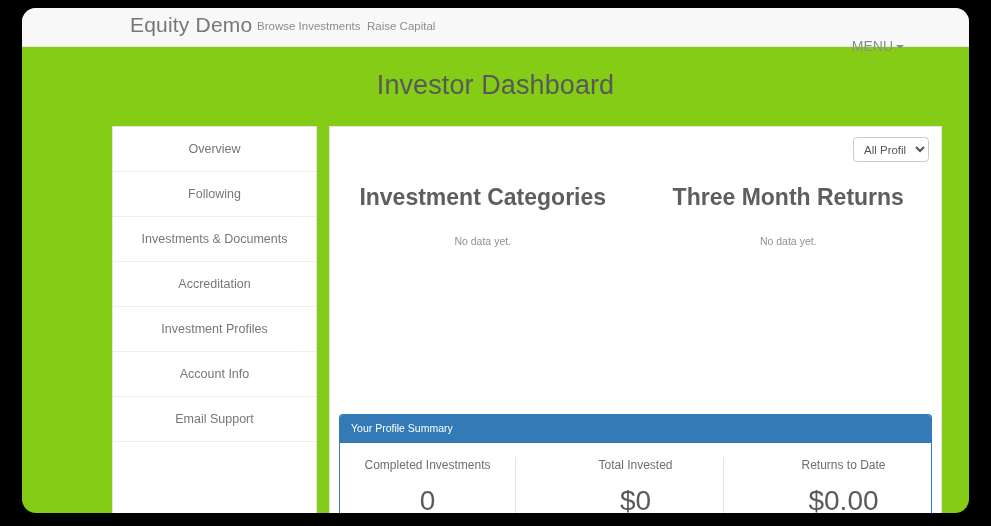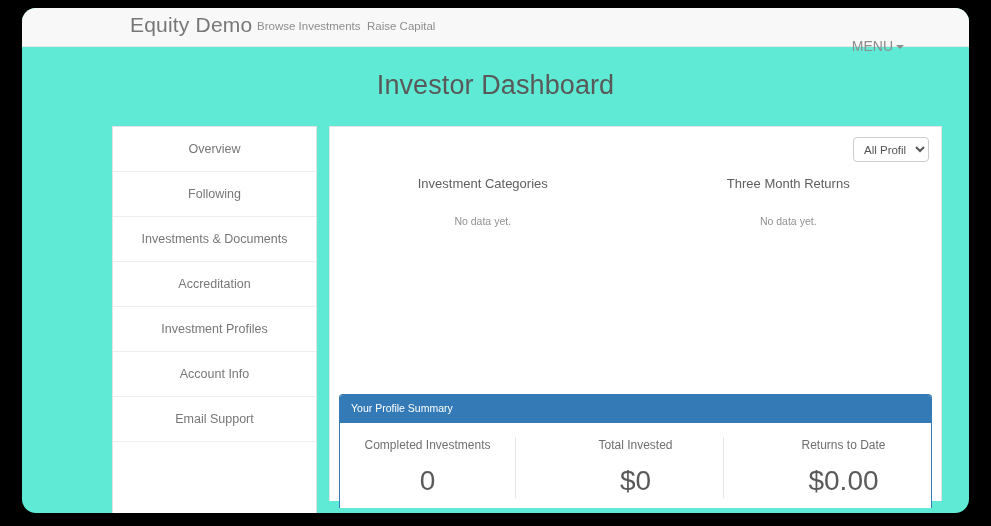--- a/index.html
+++ b/index.html
@@ -21,21 +21,21 @@
     width: 991px; height: 526px;
     background: #000000;
     overflow: hidden;
   }
   #viewport {
     position: absolute;
     left: 22px;
     top: 8px;
     width: 947px;
     height: 505px;
-    background: #5eead4;
+    background: #84cc16;
     border-radius: 14px;
     overflow: hidden;
     box-shadow: 0 0 0 1px rgba(0,0,0,0.04);
   }
 
   
   #navbar {
     position: relative;
     height: 38px;
     background: #f8f8f8;
@@ -165,24 +165,24 @@
 
   #charts-row {
     display: flex;
     margin-top: 6px;
   }
   .chart-col {
     flex: 1;
     text-align: center;
   }
   .chart-title {
-    font-size: 13px;
-    font-weight: 400;
+    font-size: 23px;
+    font-weight: 700;
     color: #5e5e5e;
-    margin: 8px;
+    margin: 16px;
     padding: 0 4px;
   }
   .chart-empty {
     font-size: 10.5px;
     color: #919191;
     margin-top: 24px;
   }
   .chart-canvas {
     height: 165px;
   }

